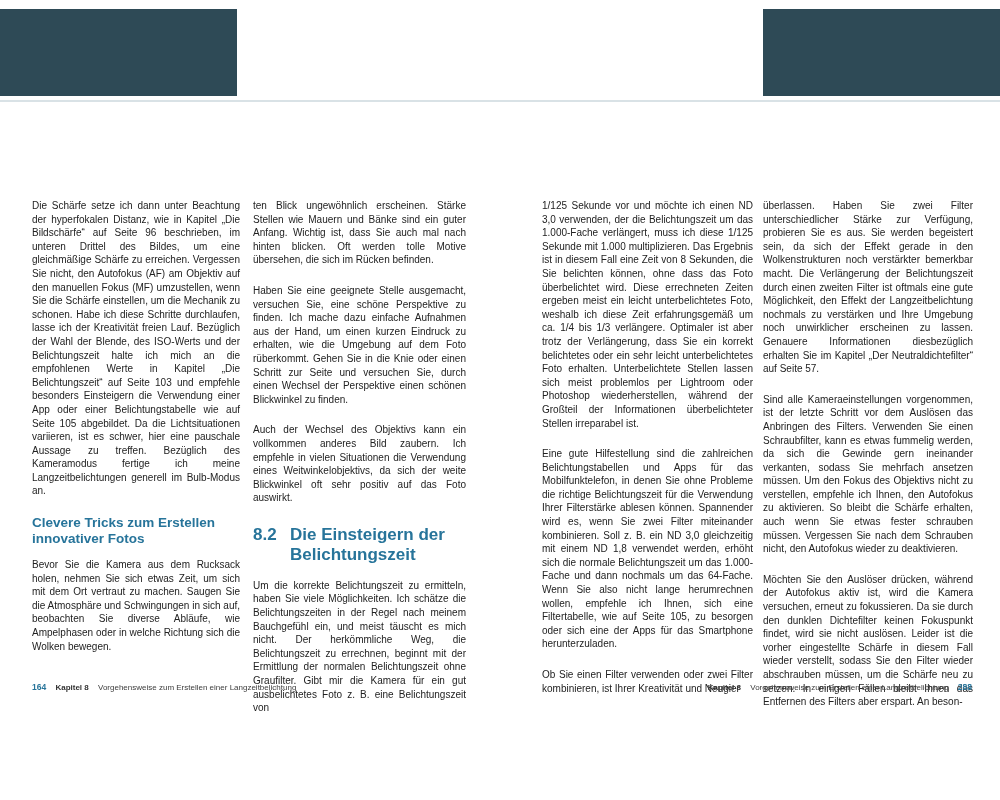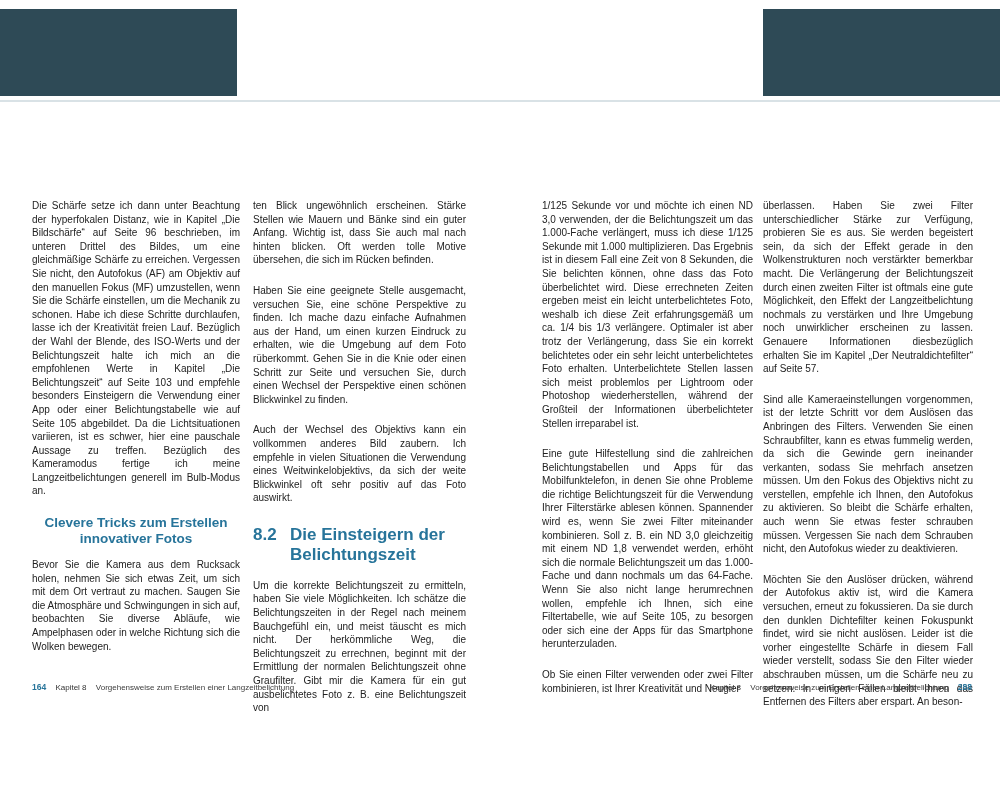--- a/index.html
+++ b/index.html
@@ -20,35 +20,35 @@
   .col-1{left:32px;width:208px;}
   .col-2{left:253px;width:213px;}
   .col-3{left:542px;width:211px;}
   .col-4{left:763px;width:210px;}
   .col p{margin:0 0 17px 0;}
   .col p:last-child{margin-bottom:0;}
 
   h3.subhead{
     margin:10px 0 12px 0;
     font-size:13.5px;line-height:15.5px;font-weight:bold;color:#27749a;
-    text-align:center;
+    text-align:left;
   }
   .section-head{
     display:flex;margin:20px 0 14px 0;text-align:left;
     font-size:17px;line-height:20px;font-weight:bold;color:#27749a;
   }
   .section-head .num{flex:0 0 37px;}
   .section-head .ttl{flex:1;}
 
   
   .footer{position:absolute;top:682px;font-size:8px;color:#3c3c3c;white-space:nowrap;}
   .footer.left{left:32px;}
   .footer.right{right:28px;}
   .footer .pagenum{color:#27749a;font-weight:bold;font-size:8.5px;}
-  .footer .chap{font-weight:normal;color:#333;}
+  .footer .chap{font-weight:bold;color:#333;}
   .footer span{margin-right:7px;}
   .footer span:last-child{margin-right:0;}
 </style>
 </head>
 <body>
 
 <div class="tab left"></div>
 <div class="tab right"></div>
 <div class="top-rule"></div>
 

